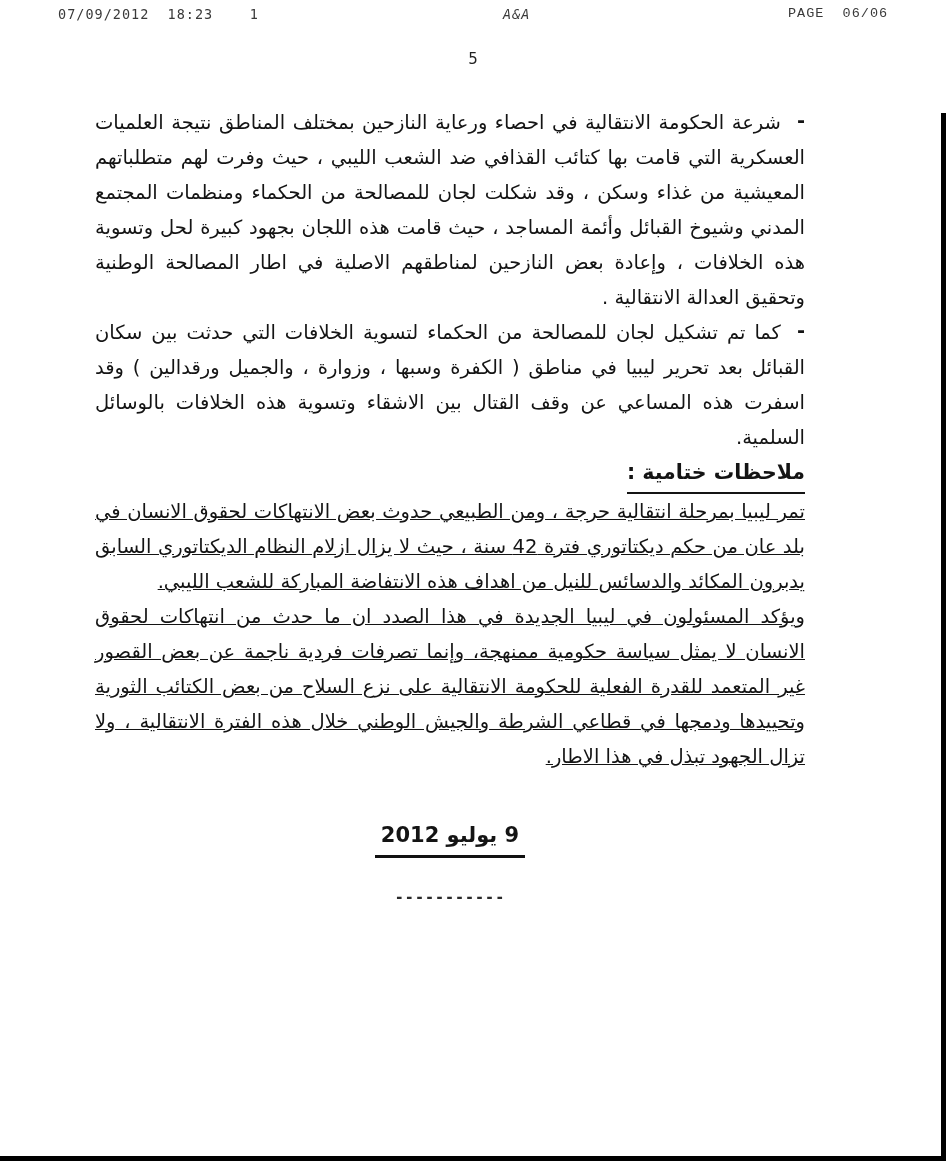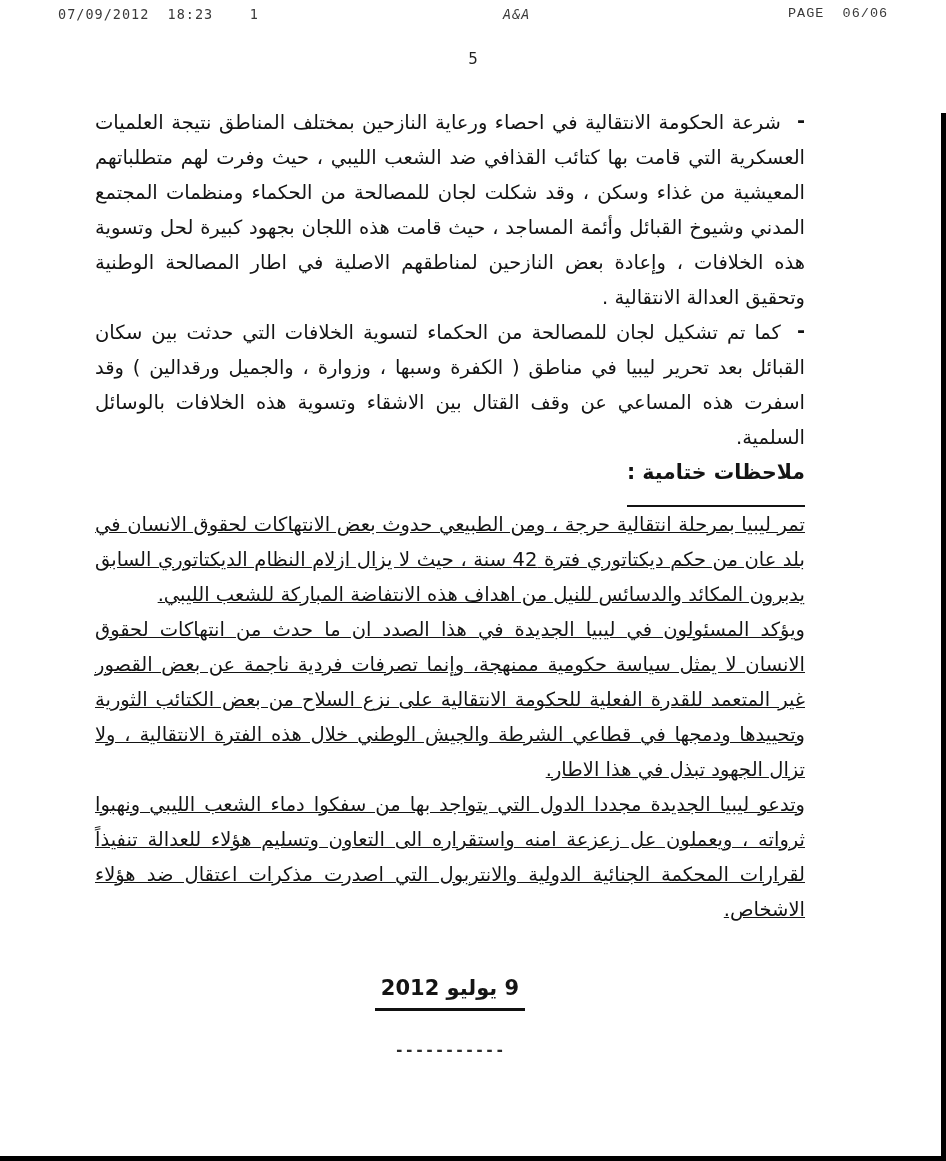--- a/index.html
+++ b/index.html
@@ -60,21 +60,21 @@
   }
 
   .closing-heading {
     margin: 18px 0 14px 0;
     font-weight: bold;
     font-size: 20.5px;
   }
   .closing-heading .heading-text {
     display: inline-block;
     border-bottom: 2px solid #141414;
-    padding-bottom: 15px;
+    padding-bottom: 2px;
   }
 
   .body-paragraph { margin: 0 0 14px 0; text-decoration: underline; }
 
   .date-line {
     margin-top: 44px;
     text-align: center;
   }
   .date-line .date-text {
     display: inline-block;
@@ -133,21 +133,20 @@
     </p>
 
     <p class="closing-heading">
       <span class="heading-text">ملاحظات ختامية :</span>
     </p>
 
     <p class="body-paragraph">تمر ليبيا بمرحلة انتقالية حرجة ، ومن الطبيعي حدوث بعض الانتهاكات لحقوق الانسان في بلد عان من حكم ديكتاتوري فترة 42 سنة ، حيث لا يزال ازلام النظام الديكتاتوري السابق يدبرون المكائد والدسائس للنيل من اهداف هذه الانتفاضة المباركة للشعب الليبي.</p>
 
     <p class="body-paragraph">ويؤكد المسئولون في ليبيا الجديدة في هذا الصدد ان ما حدث من انتهاكات لحقوق الانسان لا يمثل سياسة حكومية ممنهجة، وإنما تصرفات فردية ناجمة عن بعض القصور غير المتعمد للقدرة الفعلية للحكومة الانتقالية على نزع السلاح من بعض الكتائب الثورية وتحييدها ودمجها في قطاعي الشرطة والجيش الوطني خلال هذه الفترة الانتقالية ، ولا تزال الجهود تبذل في هذا الاطار.</p>
 
-    <p class="body-paragraph">وتدعو ليبيا الجديدة مجددا الدول التي يتواجد بها من سفكوا دماء الشعب الليبي ونهبوا ثرواته ، ويعملون عل زعزعة امنه واستقراره الى التعاون وتسليم هؤلاء للعدالة تنفيذاً لقرارات المحكمة الجنائية الدولية والانتربول التي اصدرت مذكرات اعتقال ضد هؤلاء الاشخاص.</p>
 
     <div class="date-line">
       <span class="date-text">9 يوليو 2012</span>
     </div>
 
     <div class="end-dashes">-----------</div>
 
   </div>
 
   <div class="scan-edge-right"></div>

